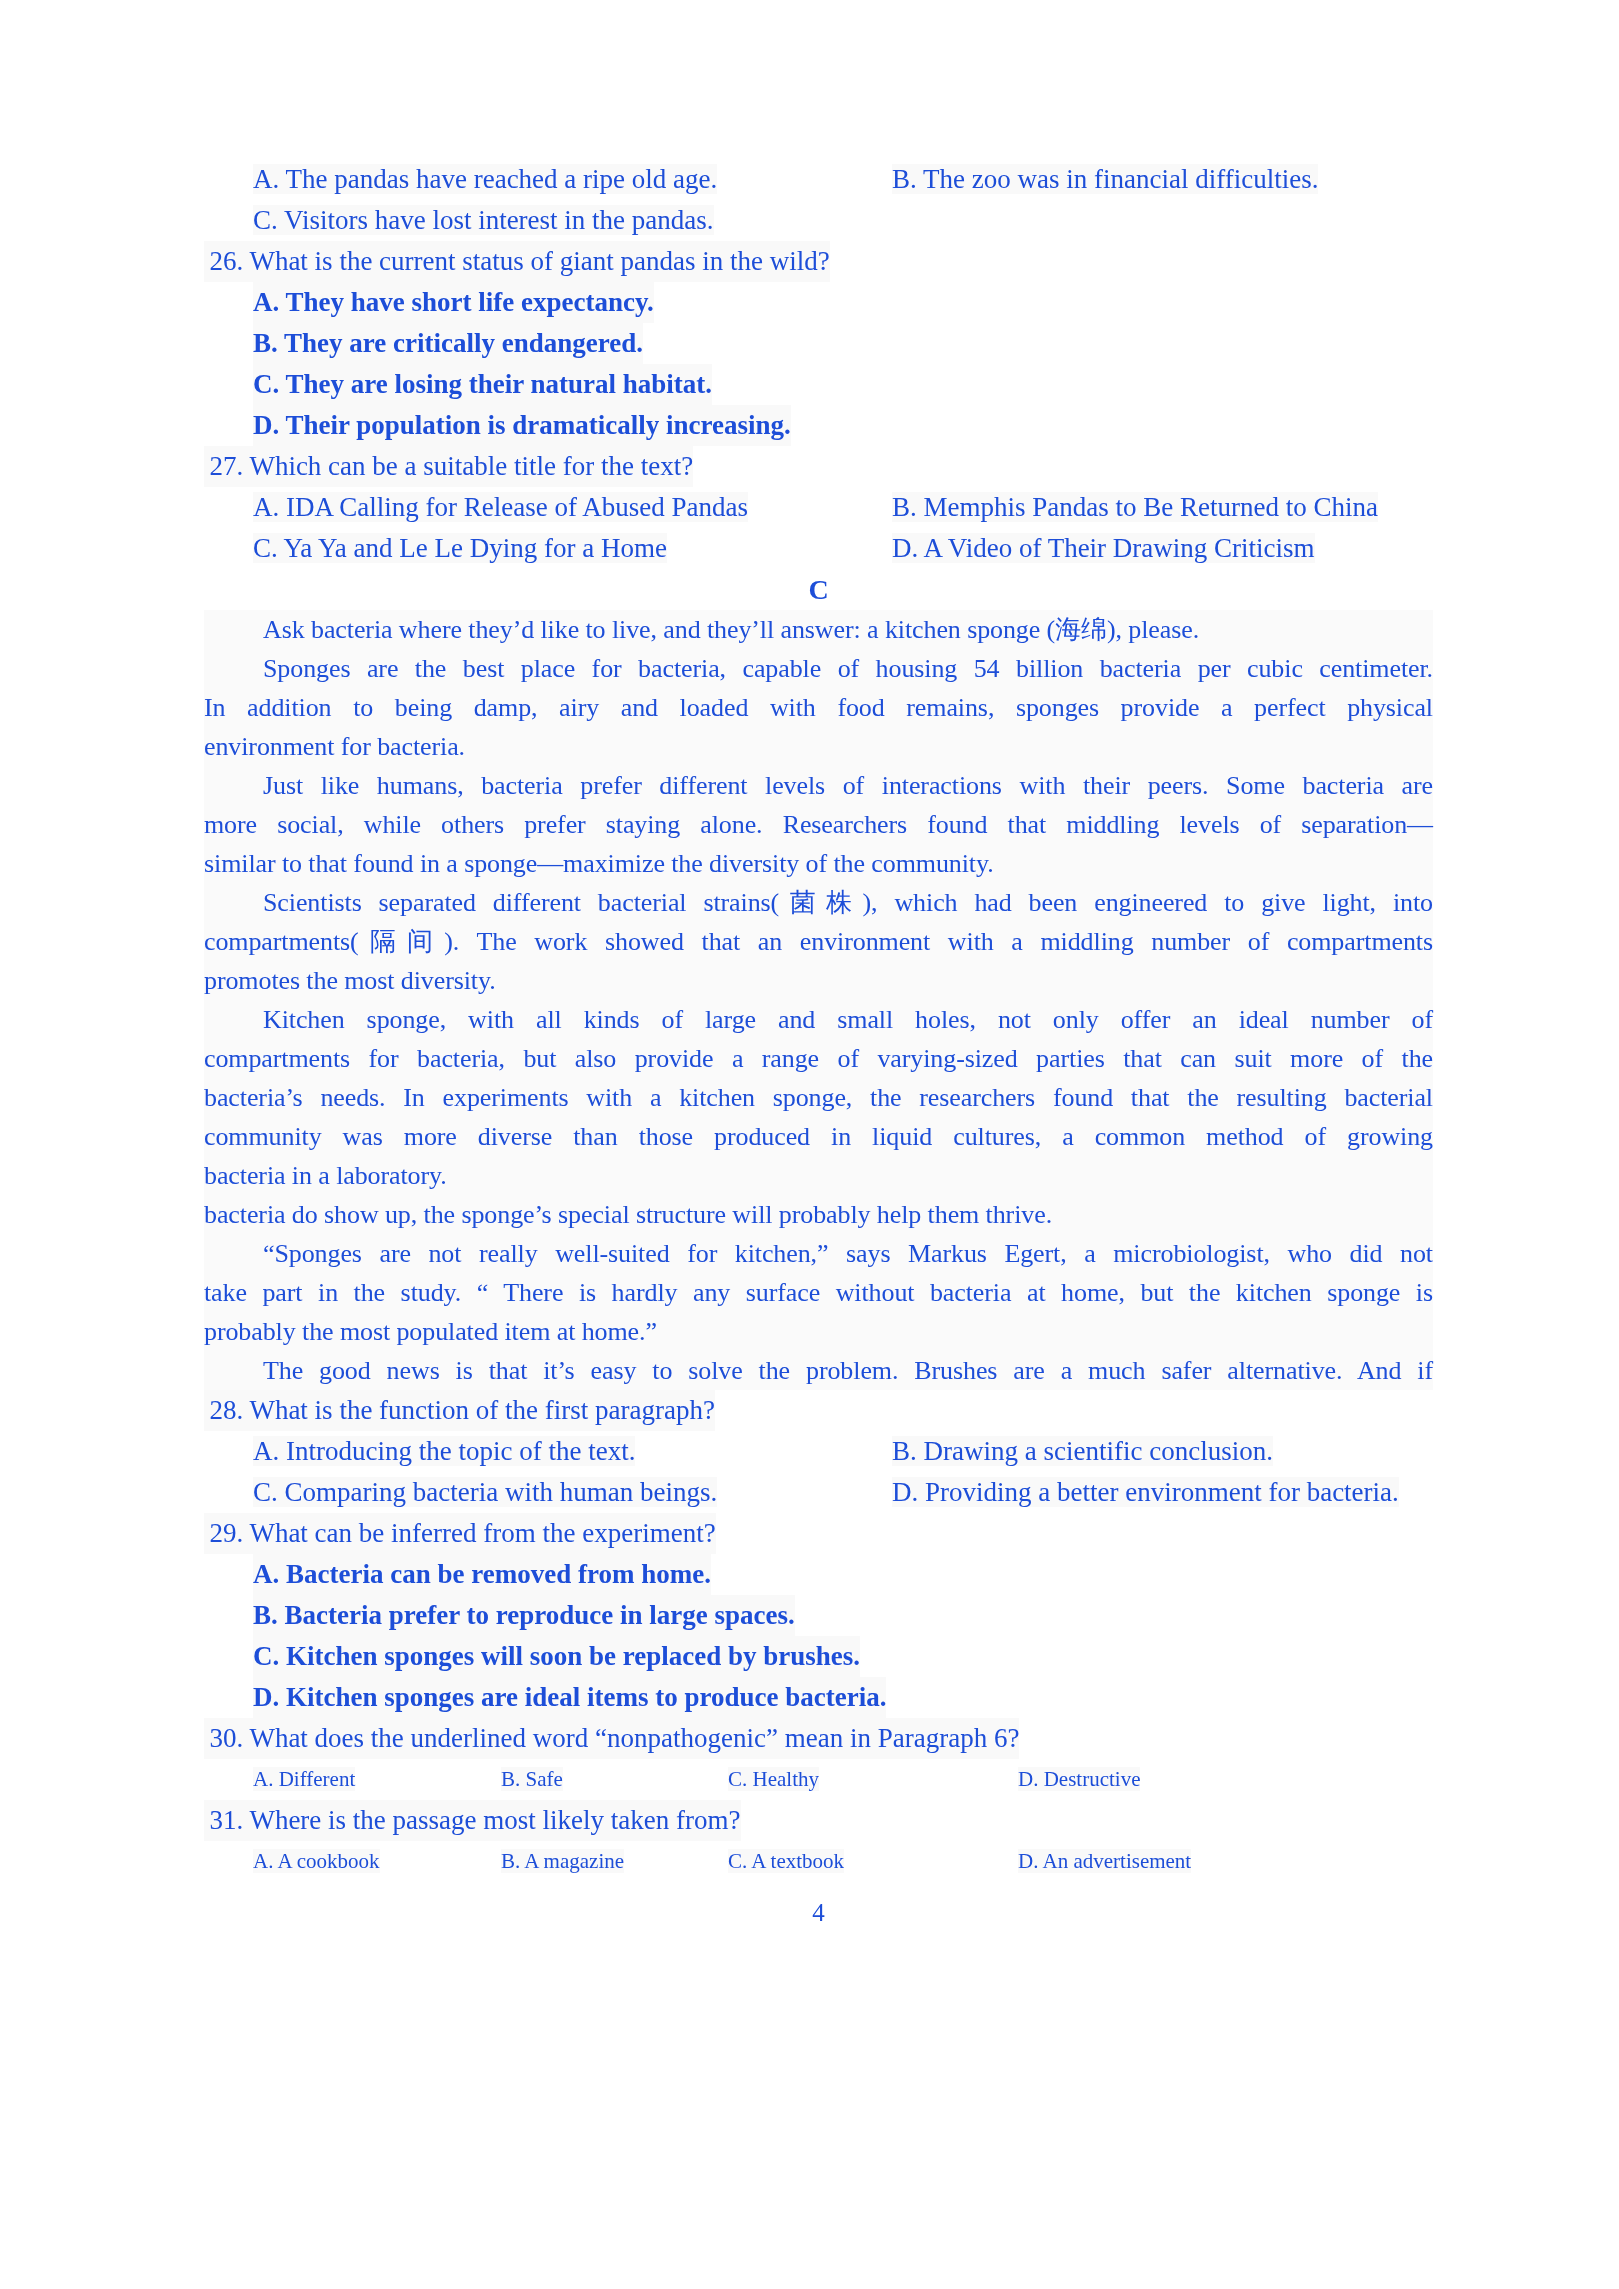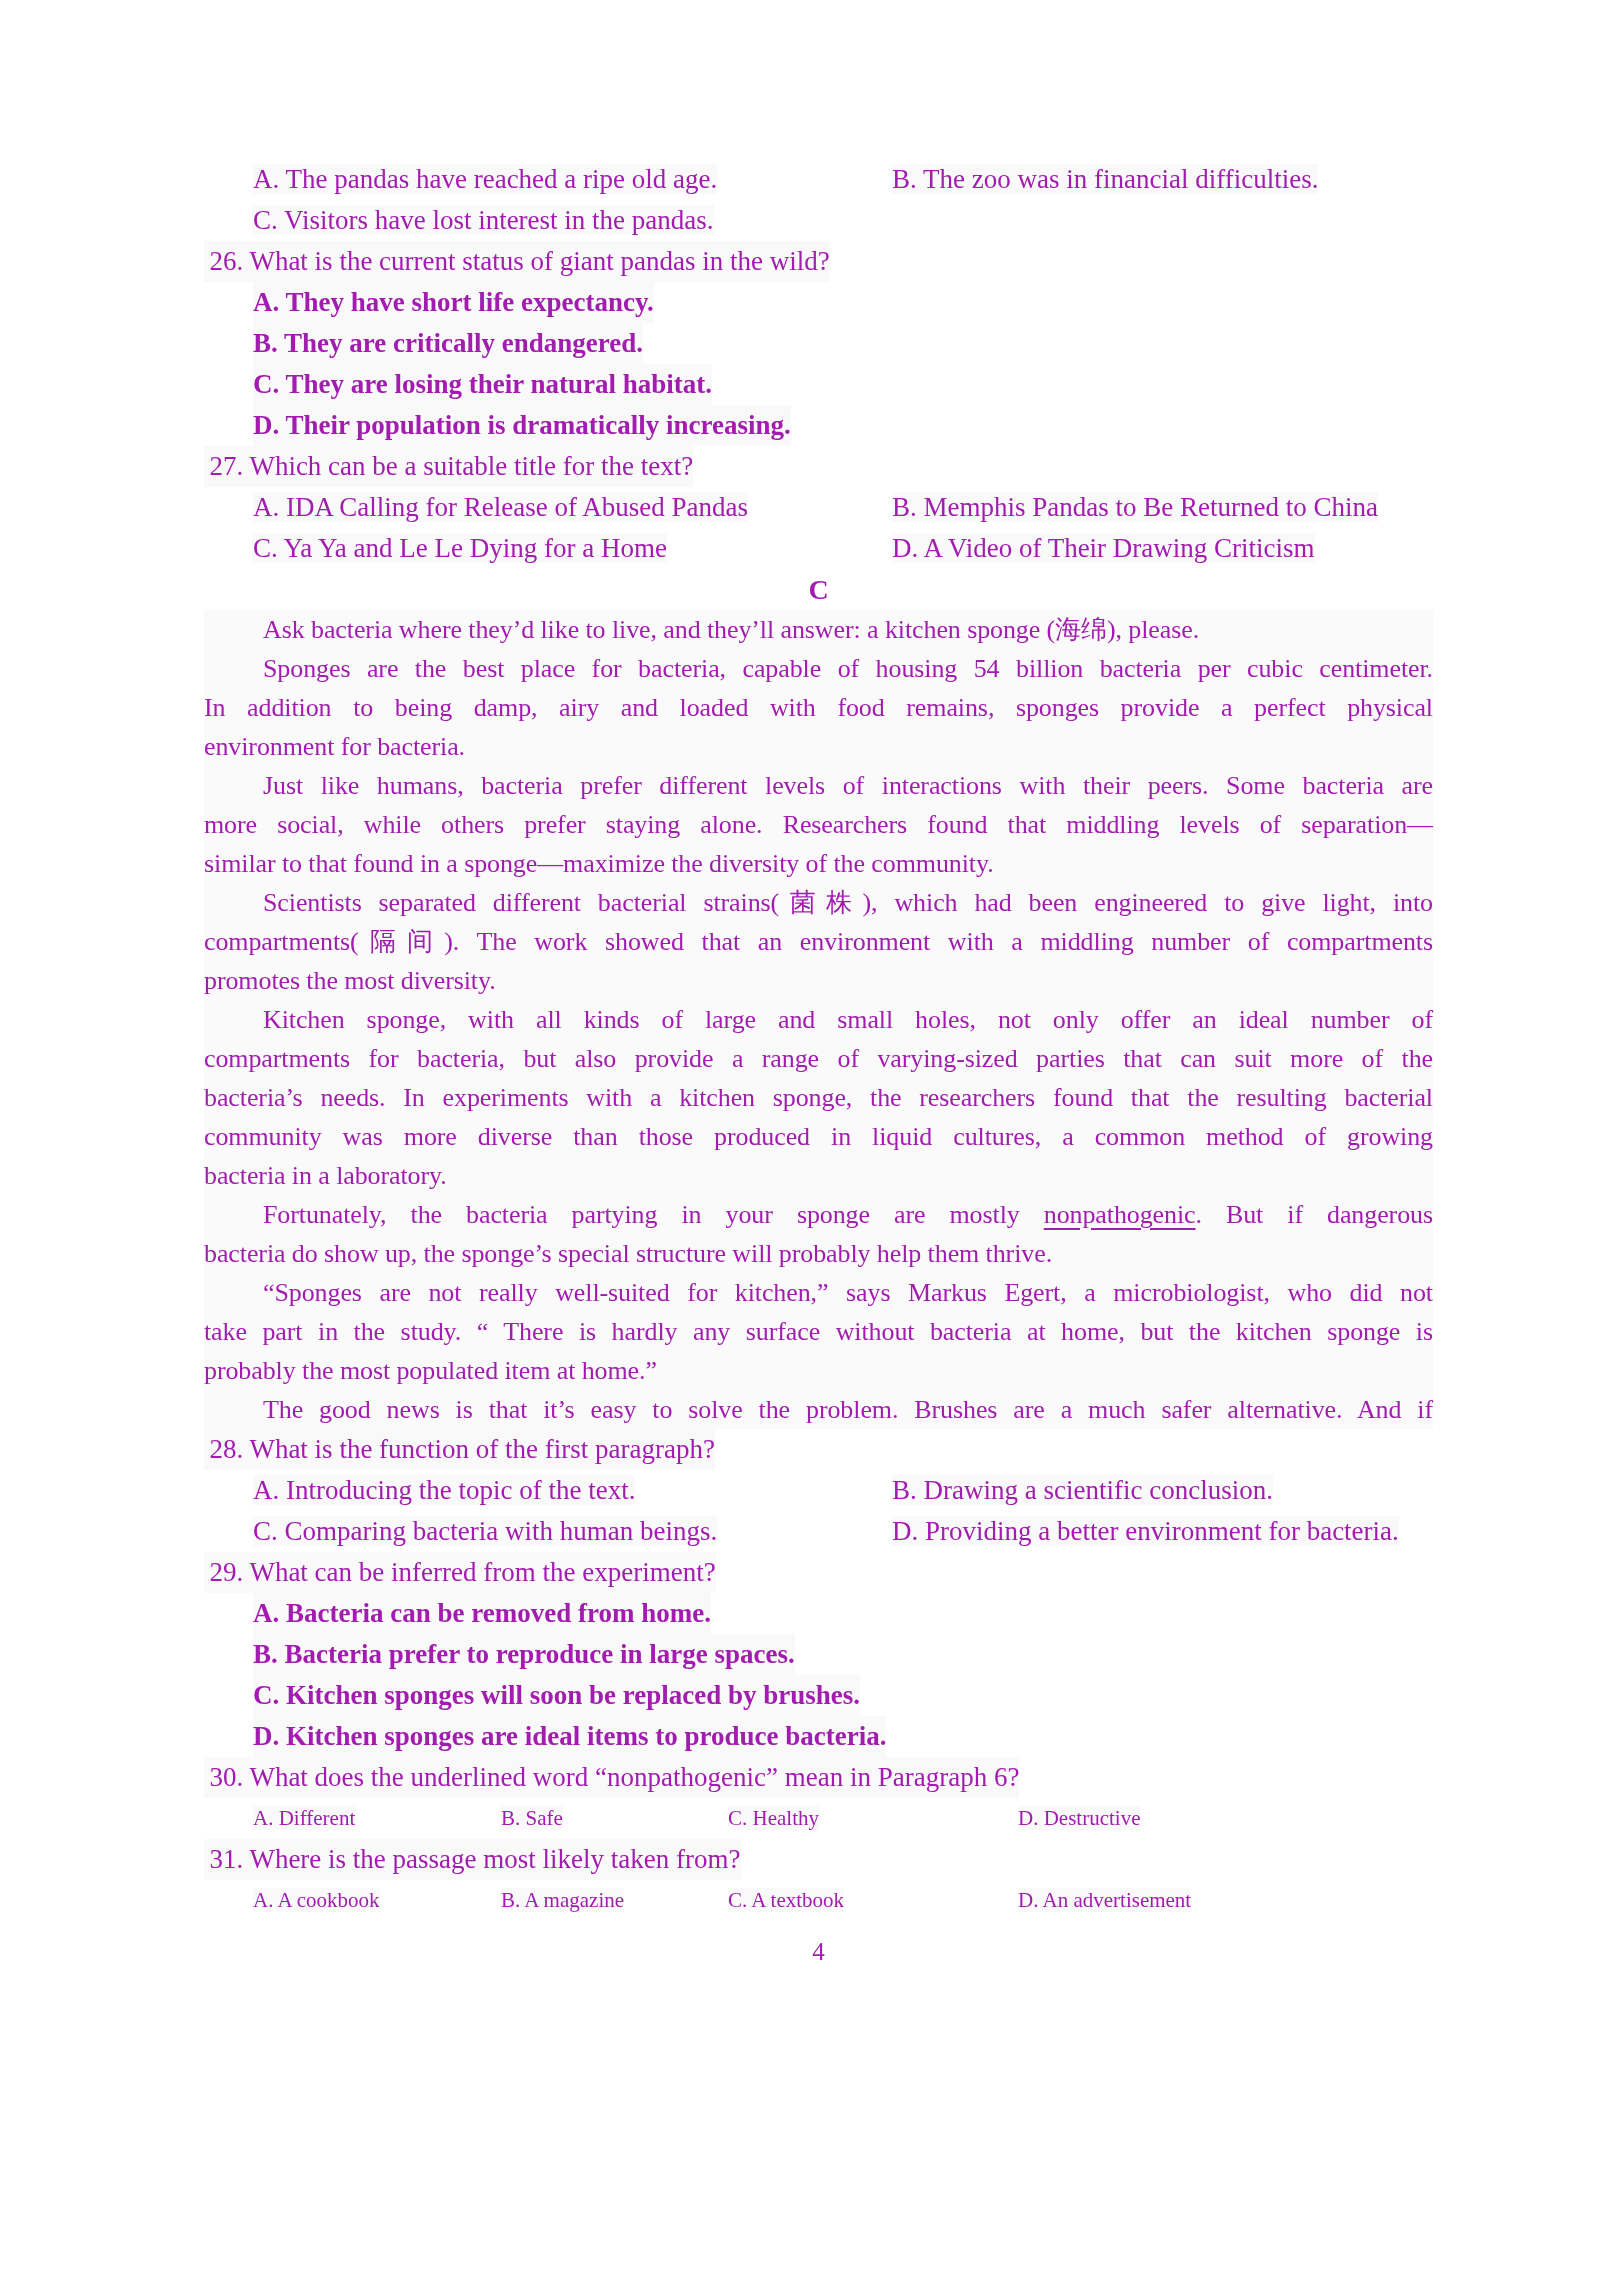--- a/index.html
+++ b/index.html
@@ -1,21 +1,21 @@
 <!DOCTYPE html>
 <html style="font-size:14.3px"><head>
 <meta charset="utf-8">
 <style>
   html,body{margin:0;padding:0;background:#e8e8e8;}
   .sheet{
     position:relative;
     width:1619px;height:2289px;
     background:#ffffff;
     font-family:"Liberation Serif","DejaVu Serif",serif;
-    color:#a21caf;
+    color:#1d4ed8;
     overflow:hidden;
   }
   .content{
     position:absolute;
     left:204px;top:159px;
     width:1229px;
   }
   
   .qline{
     font-size:27px;line-height:41px;
@@ -125,21 +125,20 @@
           <div class="pl">promotes the most diversity.</div>
         </div>
         <div class="para">
           <div class="pl first j">Kitchen sponge, with all kinds of large and small holes, not only offer an ideal number of</div>
           <div class="pl j">compartments for bacteria, but also provide a range of varying-sized parties that can suit more of the</div>
           <div class="pl j">bacteria’s needs. In experiments with a kitchen sponge, the researchers found that the resulting bacterial</div>
           <div class="pl j">community was more diverse than those produced in liquid cultures, a common method of growing</div>
           <div class="pl">bacteria in a laboratory.</div>
         </div>
         <div class="para">
-          <div class="pl first j">Fortunately, the bacteria partying in your sponge are mostly <u>nonpathogenic</u>. But if dangerous</div>
           <div class="pl">bacteria do show up, the sponge’s special structure will probably help them thrive.</div>
         </div>
         <div class="para">
           <div class="pl first j">“Sponges are not really well-suited for kitchen,” says Markus Egert, a microbiologist, who did not</div>
           <div class="pl j">take part in the study. “ There is hardly any surface without bacteria at home, but the kitchen sponge is</div>
           <div class="pl">probably the most populated item at home.”</div>
         </div>
         <div class="para">
           <div class="pl first j">The good news is that it’s easy to solve the problem. Brushes are a much safer alternative. And if</div>
         </div>

